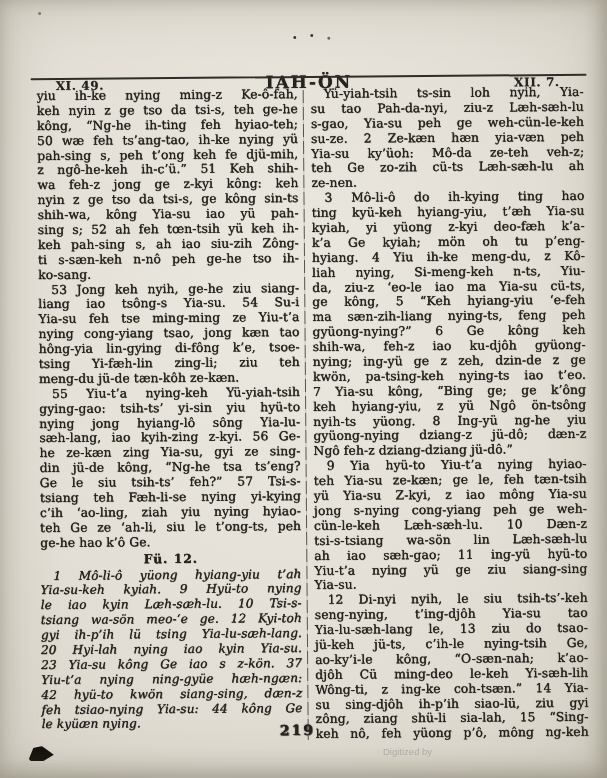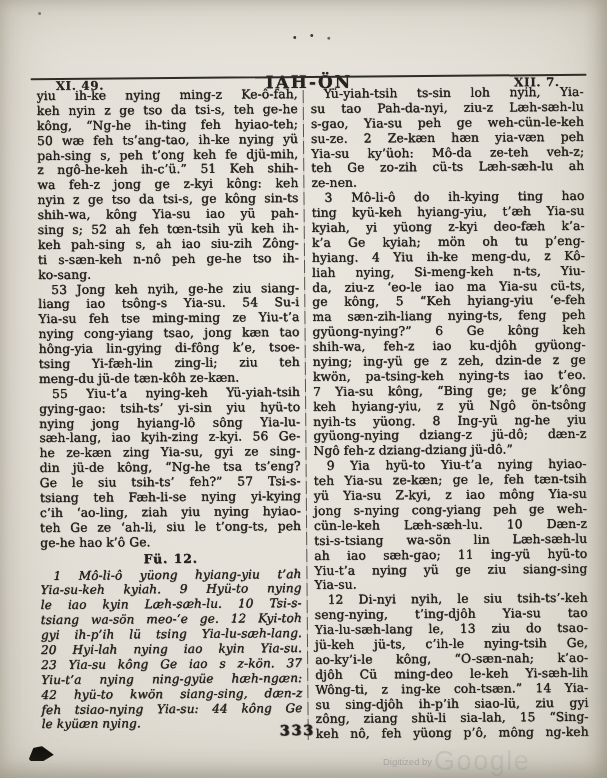--- a/index.html
+++ b/index.html
@@ -30,21 +30,21 @@
   .line.indent{text-indent:13px;}
   .line.end{text-align-last:left;}
   .line.it{font-style:italic;font-size:12.1px;}
   .line.heading{text-align:center;text-align-last:center;font-weight:bold;margin-top:2px;margin-bottom:1px;letter-spacing:1px;}
   .pagenum{position:absolute;left:277px;top:722px;font-size:14px;font-weight:bold;letter-spacing:2px;
     text-shadow:0 0 1.2px rgba(10,8,6,.95), 1px .5px 0 rgba(10,8,6,.5);}
   .blotch{position:absolute;left:26px;top:744px;width:25px;height:15px;background:#100e0b;
     clip-path:polygon(0 85%, 18% 12%, 52% 0, 100% 58%, 58% 100%, 8% 100%);}
   .specks{position:absolute;left:296px;top:36px;width:3px;height:3px;background:#3a3731;border-radius:50%;
     box-shadow:17px -2px 0 #3a3731, 34px 1px 0 rgba(58,55,49,.7), -255px -26px 0 rgba(58,55,49,.6);}
-  .watermark{position:absolute;left:383px;top:746px;display:flex;align-items:center;gap:2px;
+  .watermark{position:absolute;left:383px;top:746px;display:flex;align-items:center;gap:18px;
     font-family:"Liberation Sans", sans-serif;}
   .wm-text{font-size:9.5px;color:#b2b1ad;}
   .wm-brand{font-size:27px;color:#c9c8c3;letter-spacing:1.5px;}
 </style>
 </head>
 <body>
 
 <div class="scan">
   <div class="runhead">
     <span class="ref">XI. 49.</span>
@@ -140,22 +140,21 @@
       <div class="line">Yia-lu-sæh-lang le, 13 ziu do tsao-</div>
       <div class="line">jü-keh jü-ts, c’ih-le nying-tsih Ge,</div>
       <div class="line">ao-ky’i-le kông, “O-sæn-nah; k’ao-</div>
       <div class="line">djôh Cü ming-deo le-keh Yi-sæh-lih</div>
       <div class="line">Wông-ti, z ing-ke coh-tsæn.” 14 Yia-</div>
       <div class="line">su sing-djôh ih-p’ih siao-lü, ziu gyi</div>
       <div class="line">zông, ziang shü-li sia-lah, 15 “Sing-</div>
       <div class="line">keh nô, feh yüong p’ô, mông ng-keh</div>
     </div>
 
-  <div class="pagenum">333</div>
+  <div class="pagenum">219</div>
   <div class="blotch"></div>
 </div>
 
 <div class="watermark">
   <span class="wm-text">Digitized by</span>
-  <span class="wm-brand">Google</span>
 </div>
 
 <div class="vignette"></div>
 
 </body></html>

